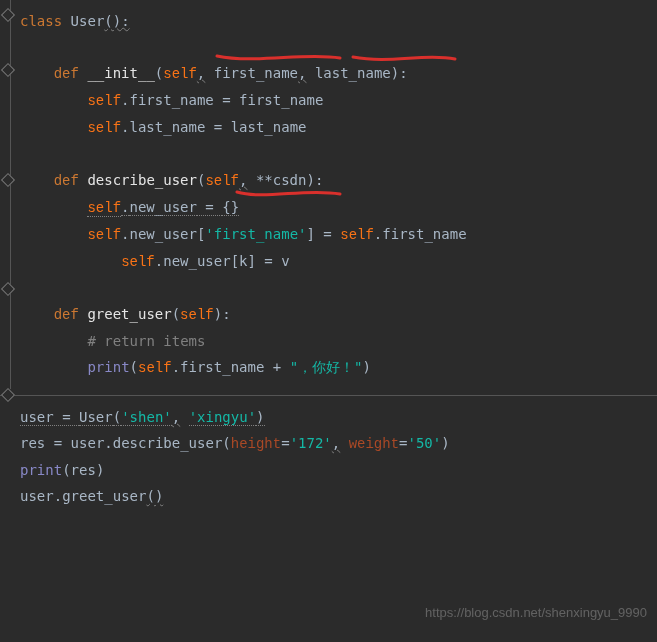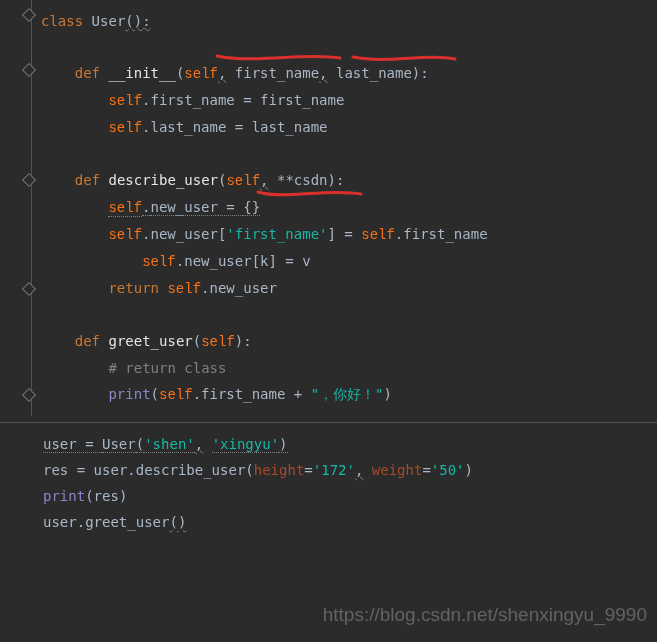--- a/index.html
+++ b/index.html
@@ -11,42 +11,41 @@
     color: #a9b7c6;
     width: 657px;
     height: 642px;
     overflow: hidden;
     position: relative;
   }
   .editor {
     padding: 8px 0 8px 20px;
     line-height: 26px;
     position: relative;
-    margin-left: 21px;
   }
   .gutter {
     position: absolute;
     left: 0;
     top: 0;
     bottom: 0;
     width: 10px;
     border-right: 1px solid #555;
   }
   .fold {
     position: absolute;
     left: 3px;
     width: 8px;
     height: 8px;
     border: 1px solid #777;
     background: #2b2b2b;
     transform: rotate(45deg);
   }
   .line { white-space: pre; }
   .kw { color: #cc7832; }
-  .def { color: #cc7832; }
+  .def { color: #cc7832; font-family: Liberation Mono, monospace; }
   .cls { color: #a9b7c6; }
   .fn { color: #e5e5e5; }
   .self { color: #f97316; font-family: Liberation Mono, monospace; }
   .param { color: #a9b7c6; }
   .str { color: #14b8a6; }
   .cmt { color: #808080; }
   .builtin { color: #8888c6; }
   .wavy {
     text-decoration: underline wavy #808080;
     text-decoration-thickness: 1px;
@@ -55,35 +54,34 @@
     border-bottom: 1px dotted #808080;
   }
   .hr {
     border-top: 1px solid #555;
     margin: 6px 0 4px 0;
   }
   .lower {
     background: #2b2b2b;
     padding: 4px 0 8px 20px;
     line-height: 26px;
-    margin-left: 23px;
   }
   .watermark {
     position: absolute;
-    bottom: 16px;
+    bottom: 22px;
     right: 10px;
     color: rgba(200,200,200,0.35);
-    font-size: 19px;
+    font-size: 13px;
     font-family: sans-serif;
   }
   .red-svg {
     position: absolute;
     pointer-events: none;
   }
-  .kwarg { color: #aa4926; }
+  .kwarg { color: #aa4926; font-family: Liberation Mono, monospace; }
 </style>
 </head>
 <body>
 
 <div class="editor">
   <div class="gutter">
     <div class="fold" style="top:10px"></div>
     <div class="fold" style="top:65px"></div>
     <div class="fold" style="top:175px"></div>
     <div class="fold" style="top:284px"></div>
@@ -93,24 +91,23 @@
   <div class="line"><span class="kw">class</span> <span class="cls">User</span><span class="wavy">():</span></div>
   <div class="line"> </div>
   <div class="line">    <span class="def">def</span> <span class="fn">__init__</span>(<span class="self">self</span><span class="wavy">,</span> <span class="param">first_name</span><span class="wavy">,</span> <span class="param">last_name</span>):</div>
   <div class="line">        <span class="self">self</span>.<span>first_name</span> = <span>first_name</span></div>
   <div class="line">        <span class="self">self</span>.<span>last_name</span> = <span>last_name</span></div>
   <div class="line"> </div>
   <div class="line">    <span class="def">def</span> <span class="fn">describe_user</span>(<span class="self">self</span><span class="wavy">,</span> <span class="param">**csdn</span>):</div>
   <div class="line">        <span class="self dotted">self</span><span class="dotted">.</span><span class="dotted">new_user</span><span class="dotted"> = </span><span class="dotted">{}</span></div>
   <div class="line">        <span class="self">self</span>.<span>new_user</span>[<span class="str">'first_name'</span>] = <span class="self">self</span>.<span>first_name</span></div>
   <div class="line">            <span class="self">self</span>.<span>new_user</span>[<span>k</span>] = <span>v</span></div>
-  <div class="line">        <span class="kw">return</span> <span class="self">self</span>.<span>new_user</span></div>
   <div class="line"> </div>
   <div class="line">    <span class="def">def</span> <span class="fn">greet_user</span>(<span class="self">self</span>):</div>
-  <div class="line">        <span class="cmt"># return class</span></div>
+  <div class="line">        <span class="cmt"># return items</span></div>
   <div class="line">        <span class="builtin">print</span>(<span class="self">self</span>.<span>first_name</span> + <span class="str">"，你好！"</span>)</div>
 
   <svg class="red-svg" style="left:235px; top:186px;" width="110" height="16">
     <path d="M2 6 C 30 14, 70 2, 105 8" stroke="#d9302c" stroke-width="3" fill="none" stroke-linecap="round"></path>
   </svg>
 </div>
 
 <div class="hr"></div>
 
 <div class="lower">

